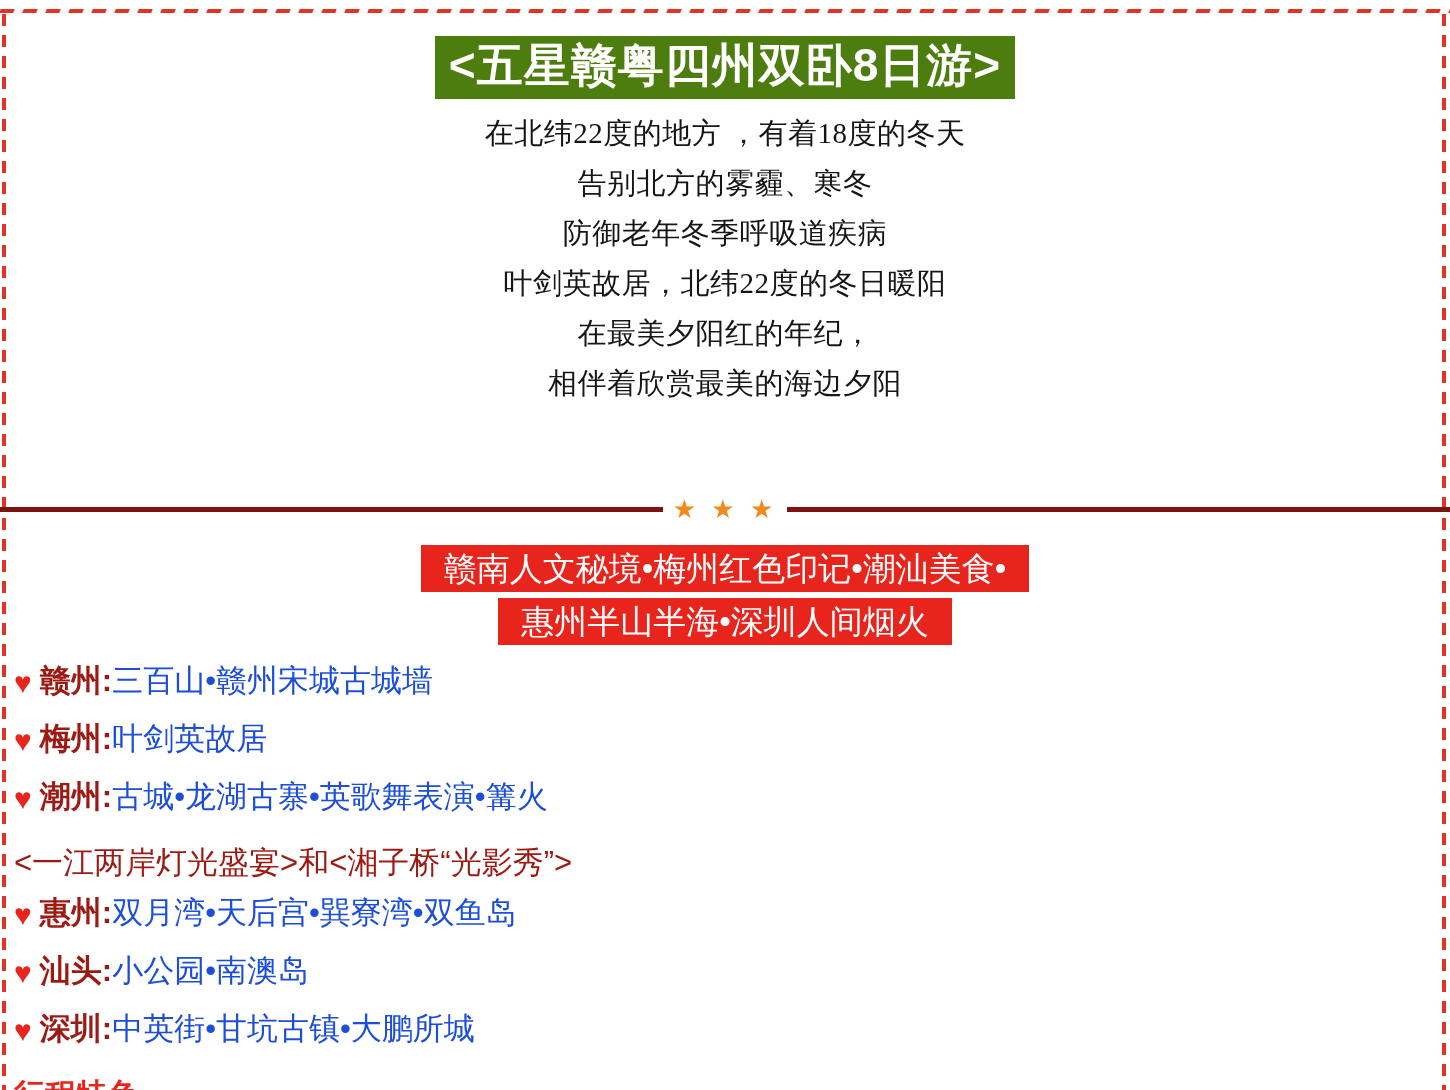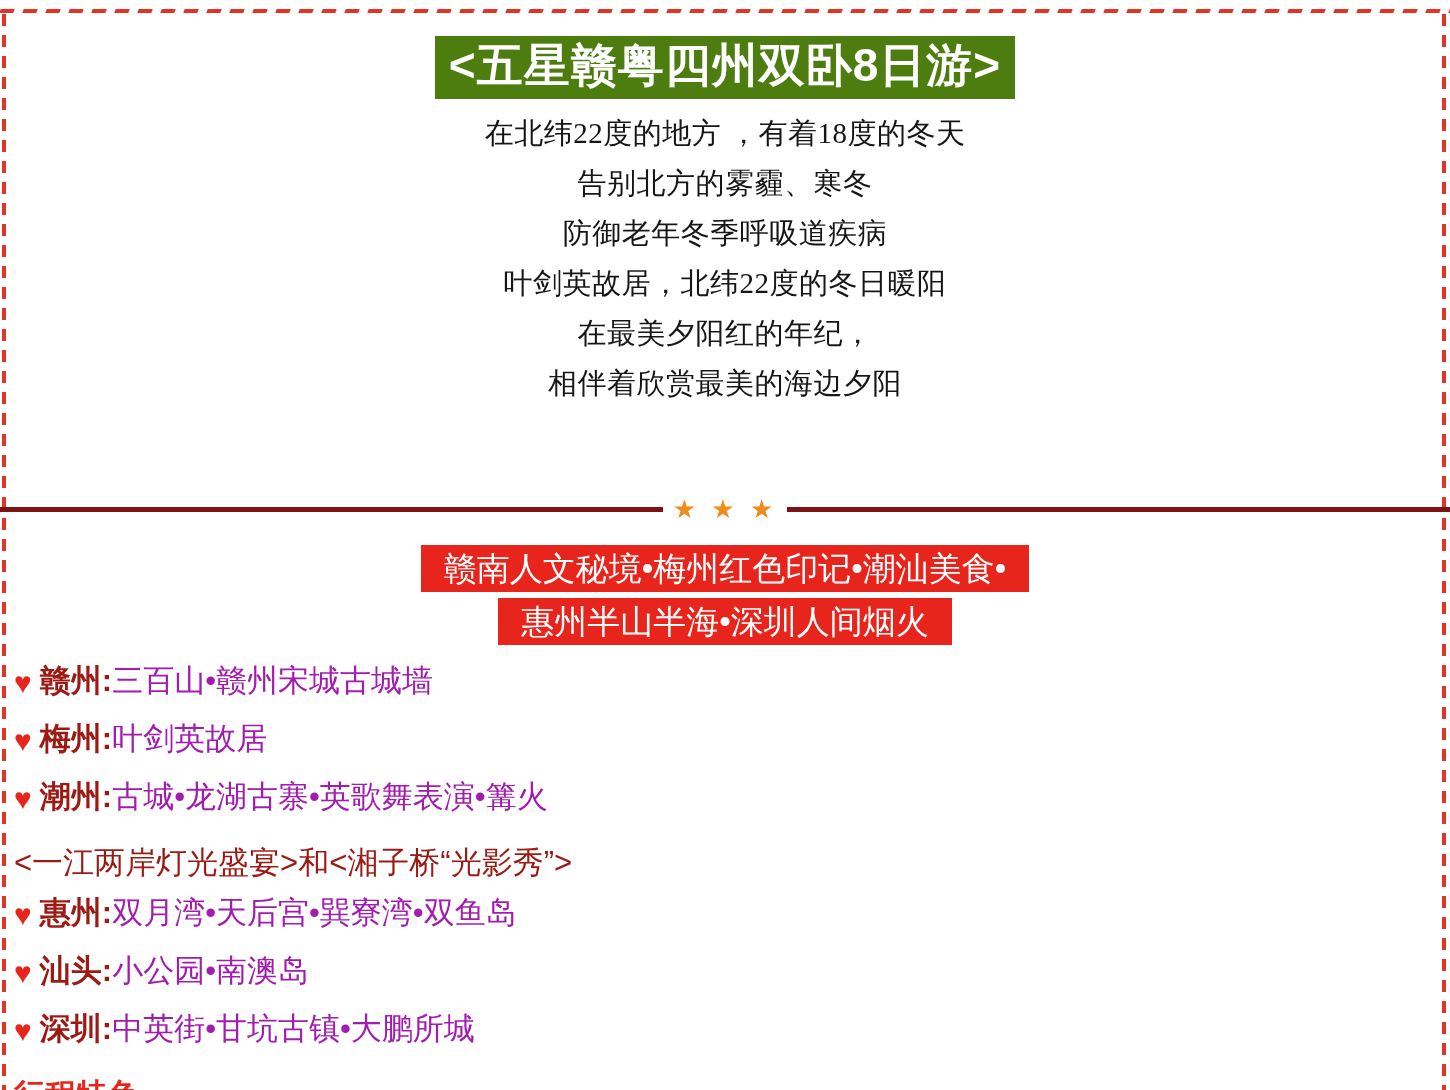--- a/index.html
+++ b/index.html
@@ -160,21 +160,21 @@
     flex: 0 0 auto;
   }
   .colon {
     color: #9c1a14;
     font-size: 31px;
     font-weight: bold;
     flex: 0 0 auto;
   }
   .spots {
     font-size: 31px;
-    color: #a21caf;
+    color: #1d4ed8;
     flex: 0 1 auto;
   }
   .show-line {
     font-size: 31px;
     font-weight: normal;
     color: #9c1a14;
     height: 58px;
     line-height: 58px;
   }
 

